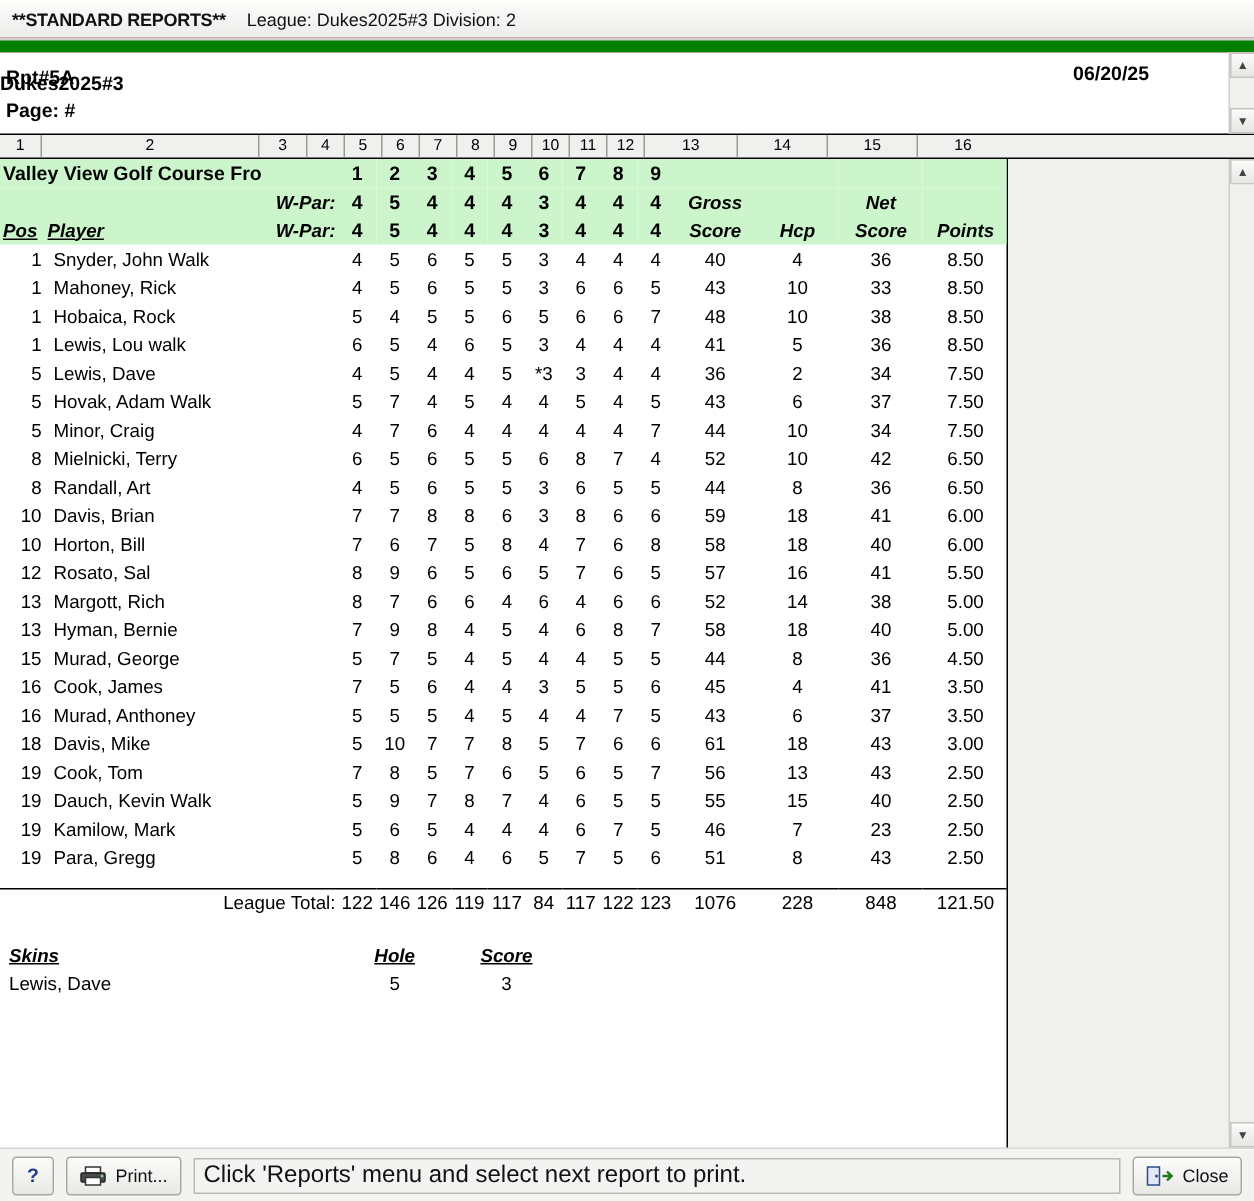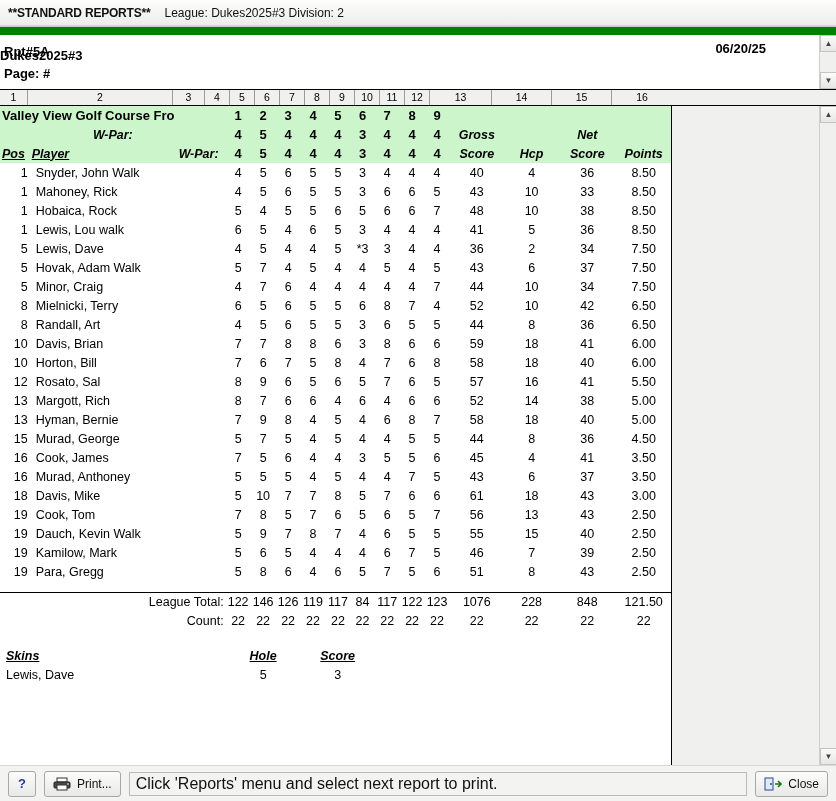--- a/index.html
+++ b/index.html
@@ -108,21 +108,21 @@
   }
   .vscroll {
     width: 17px; background: #f0f0ee; border-left: 1px solid #cfcfcc;
     display: flex; flex-direction: column; justify-content: space-between;
   }
   .vscroll .track { flex: 1 1 auto; background: #f0f0ee;}
   table.rpt { border-collapse: collapse; font-size: 12.5px; width: 672px; }
   table.rpt td { padding: 0 2px; white-space: nowrap; }
   .hdrband td { background: #ccf5cc; }
   .band-course { font-weight: bold; font-size: 13px; }
-  .band-wpar { font-style: italic; font-weight: bold; text-align: center; }
+  .band-wpar { font-style: italic; font-weight: bold; text-align: right; }
   .num { text-align: center; }
   .r { text-align: right; }
   .pos { text-align: right; width: 26px;}
   .player { padding-left: 6px !important; }
   .hdr-underline { text-decoration: underline; }
   .row-h { height: 19px; }
   .sep-top td { border-top: 1px solid #000; }
   .totals td { font-size: 12.5px; }
   .skins-hdr td { font-weight: bold; font-style: italic; text-decoration: underline; }
   
@@ -647,21 +647,21 @@
             <td class="num">6</td>
             <td class="num">5</td>
             <td class="num">4</td>
             <td class="num">4</td>
             <td class="num">4</td>
             <td class="num">6</td>
             <td class="num">7</td>
             <td class="num">5</td>
             <td class="num">46</td>
             <td class="num">7</td>
-            <td class="num">39</td>
+            <td class="num">23</td>
             <td class="num">2.50</td>
           </tr>
           <tr class="row-h">
             <td class="pos">19</td>
             <td class="player">Para, Gregg</td>
             <td></td>
             <td class="num">5</td>
             <td class="num">8</td>
             <td class="num">6</td>
             <td class="num">4</td>
@@ -688,36 +688,20 @@
             <td class="num">119</td>
             <td class="num">117</td>
             <td class="num">84</td>
             <td class="num">117</td>
             <td class="num">122</td>
             <td class="num">123</td>
             <td class="num">1076</td>
             <td class="num">228</td>
             <td class="num">848</td>
             <td class="num">121.50</td>
-          </tr>
-          <tr class="row-h totals">
-            <td colspan="3" class="r">Count:</td>
-            <td class="num">22</td>
-            <td class="num">22</td>
-            <td class="num">22</td>
-            <td class="num">22</td>
-            <td class="num">22</td>
-            <td class="num">22</td>
-            <td class="num">22</td>
-            <td class="num">22</td>
-            <td class="num">22</td>
-            <td class="num">22</td>
-            <td class="num">22</td>
-            <td class="num">22</td>
-            <td class="num">22</td>
           </tr>
 
           <tr style="height:16px">
               <td colspan="16"></td>
             </tr>
 
           <tr class="row-h skins-hdr">
             <td colspan="3" style="padding-left:6px">Skins</td>
             <td colspan="3" style="text-align:center">Hole</td>
             <td colspan="3" style="text-align:center">Score</td>

